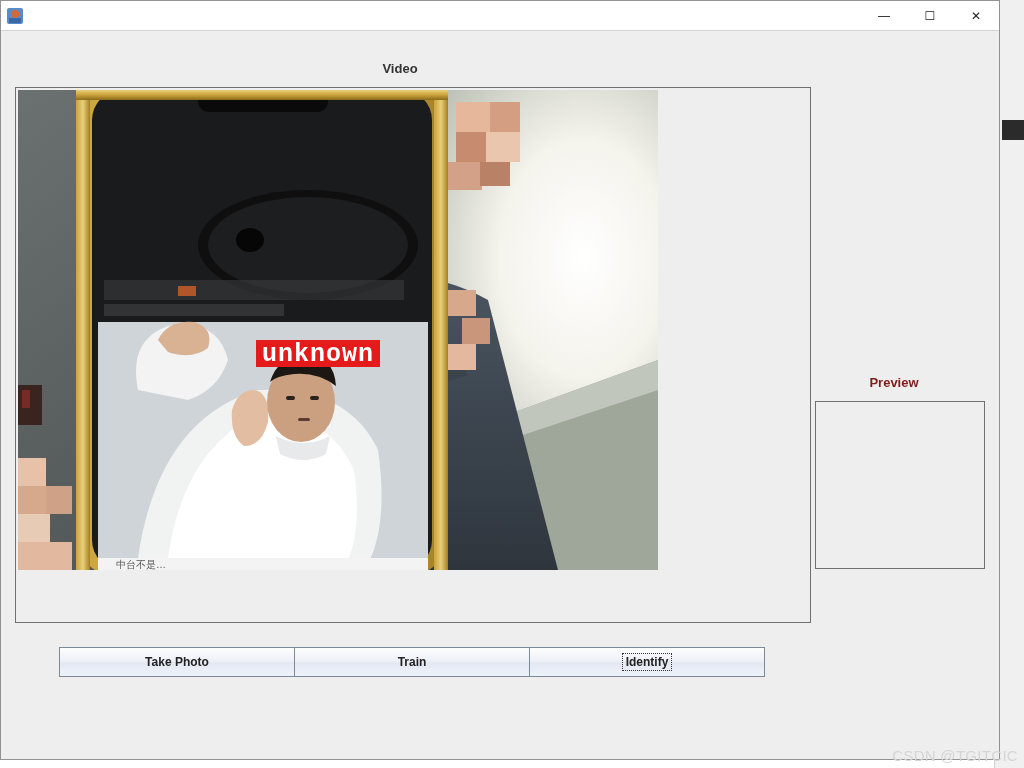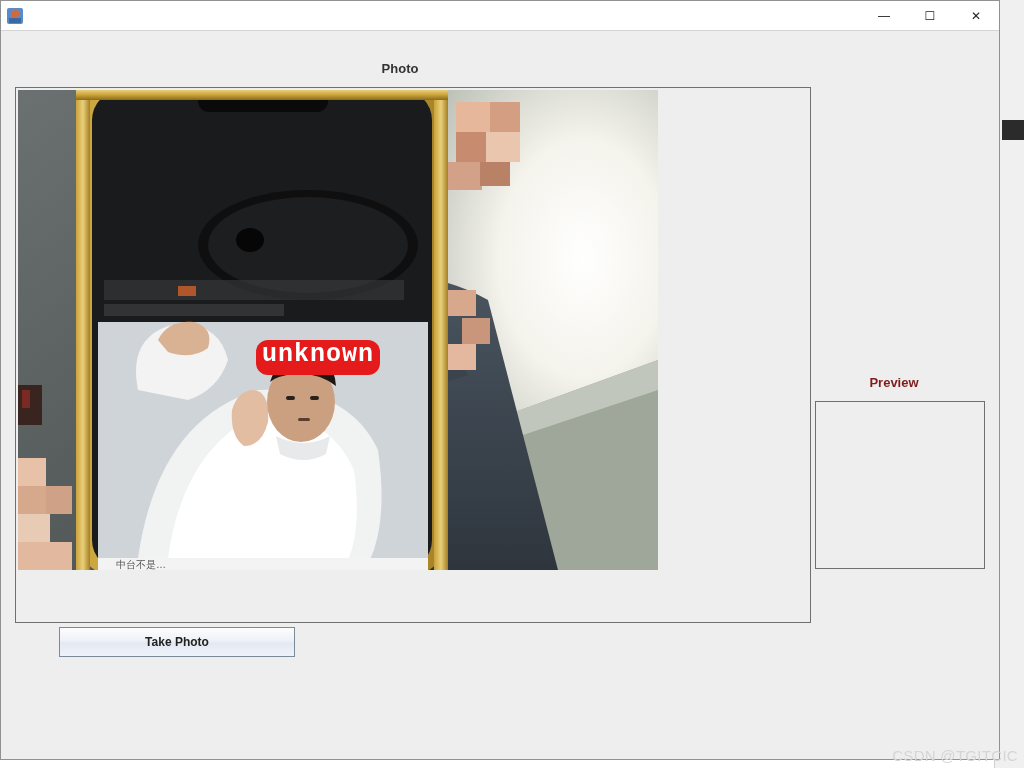--- a/index.html
+++ b/index.html
@@ -87,49 +87,48 @@
   .video-inner {
     position: absolute;
     left: 2px; top: 2px;
     width: 640px; height: 480px;
     overflow: hidden;
   }
   svg.video { width: 640px; height: 480px; display:block; }
   .overlay-tag {
     position: absolute;
     left: 238px; top: 250px;
-    padding: 2px 6px 8px 6px;
+    padding: 2px 6px 0 6px;
     background: #e51b1b;
     color: #ffffff;
     font-family: Consolas, "Courier New", monospace;
     font-size: 25px;
     font-weight: bold;
     line-height: 1;
     letter-spacing: 1px;
-    border-radius: 12px;
   }
   .label-preview {
     position: absolute;
     right: 30px; top: 344px;
     width: 150px;
     text-align: center;
     font-weight: bold;
     font-size: 13px;
     color: #7f1d1d;
   }
   .preview-frame {
     position: absolute;
     right: 14px; top: 370px;
     width: 170px; height: 168px;
     border: 1px solid #6f6f6f;
     background: #eeeeee;
   }
   .button-row {
     position: absolute;
-    left: 58px; top: 596px;
+    left: 58px; top: 616px;
     display: flex;
   }
   .j-button {
     width: 236px; height: 30px;
     background: linear-gradient(#fdfdfe, #eef1f7 45%, #e3e8f2 55%, #eef3fb);
     border: 1px solid #7a8a99;
     font-size: 12px;
     font-weight: bold;
     color: #222;
     display: flex; align-items: center; justify-content: center;
@@ -174,21 +173,21 @@
         <span>☐</span>
       </div>
       <div class="win-btn close">
         <span>✕</span>
       </div>
     </div>
   </div>
 
   <div class="content">
 
-    <div class="label-video">Photo</div>
+    <div class="label-video">Video</div>
 
     <div class="video-frame">
       <div class="video-inner">
 
         <svg class="video" viewBox="0 0 640 480" preserveAspectRatio="none">
 
           <defs>
             <radialGradient id="glow" cx="78%" cy="35%" r="55%">
               <stop offset="0%" stop-color="#ffffff"></stop>
               <stop offset="45%" stop-color="#f4f3ec"></stop>
@@ -300,18 +299,24 @@
       </div>
     </div>
 
     <div class="label-preview">Preview</div>
     <div class="preview-frame"></div>
 
     <div class="button-row">
       <div class="j-button">
         <span class="focus-inner">Take Photo</span>
       </div>
+      <div class="j-button">
+        <span class="focus-inner">Train</span>
+      </div>
+      <div class="j-button focused">
+        <span class="focus-inner">Identify</span>
+      </div>
     </div>
 
   </div>
 </div>
 
 <div class="watermark">CSDN @TGITCIC</div>
 
 </body></html>

